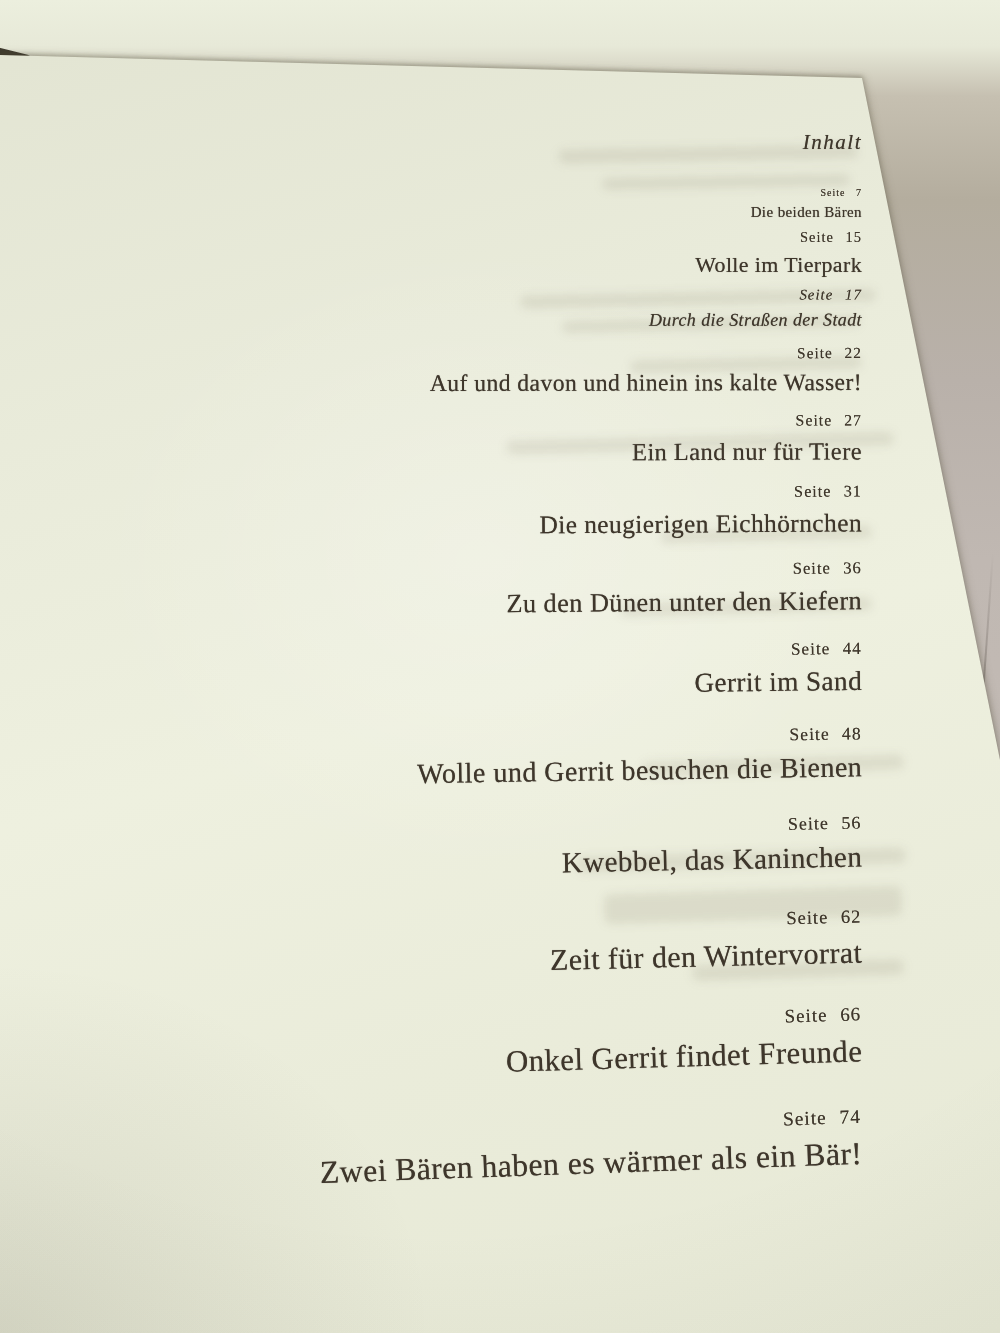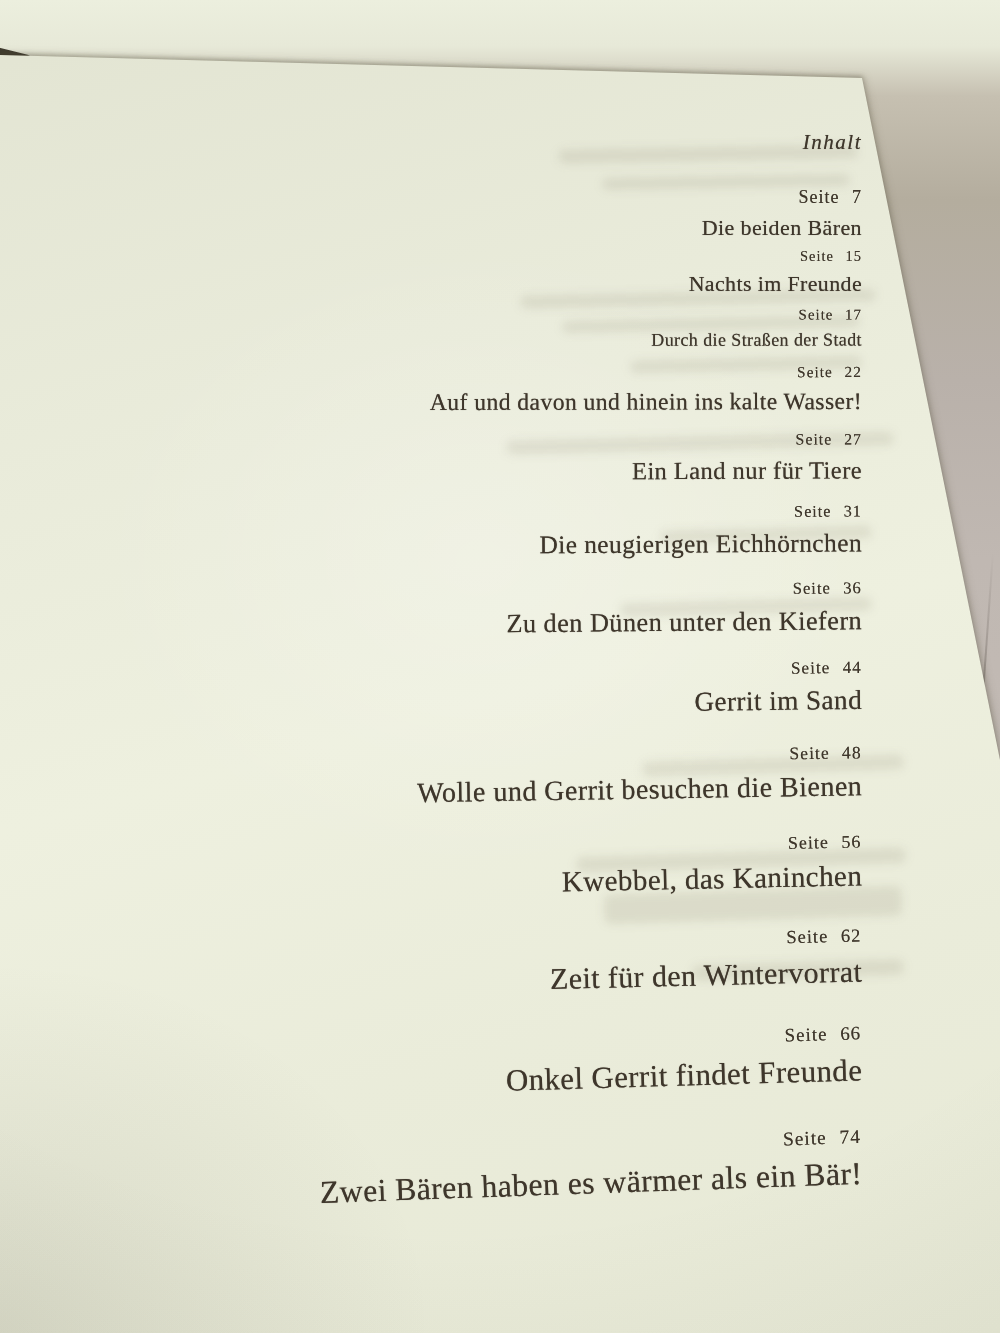--- a/index.html
+++ b/index.html
@@ -102,28 +102,28 @@
         <span></span>
         <span></span>
         <span></span>
         <span></span>
       </div>
 
       <div class="toc">
         <h1 class="heading">Inhalt</h1>
         <div>
             <div class="entry" style="margin-top: 0px; transform: rotate(0deg);">
-    <div class="plabel" style="font-size: 18px;">Seite 7</div>
-    <div class="etitle" style="font-size: 22px;">Die beiden Bären</div>
+    <div class="plabel" style="font-size: 10px;">Seite 7</div>
+    <div class="etitle" style="font-size: 15px;">Die beiden Bären</div>
   </div>
             <div class="entry" style="margin-top: 4.8px; transform: rotate(-0.01deg);">
     <div class="plabel" style="font-size: 14.45px;">Seite 15</div>
-    <div class="etitle" style="font-size: 21.9px;">Nachts im Freunde</div>
+    <div class="etitle" style="font-size: 21.9px;">Wolle im Tierpark</div>
   </div>
-            <div class="entry" style="margin-top: 7.6px; transform: rotate(-0.06deg);">
+            <div class="entry" style="margin-top: 7.6px; transform: rotate(-0.06deg); font-style: italic;">
     <div class="plabel" style="font-size: 14.9px;">Seite 17</div>
     <div class="etitle" style="font-size: 18px;">Durch die Straßen der Stadt</div>
   </div>
             <div class="entry" style="margin-top: 10.4px; transform: rotate(-0.13deg);">
     <div class="plabel" style="font-size: 15.35px;">Seite 22</div>
     <div class="etitle" style="font-size: 23.7px;">Auf und davon und hinein ins kalte Wasser!</div>
   </div>
             <div class="entry" style="margin-top: 13.2px; transform: rotate(-0.22deg);">
     <div class="plabel" style="font-size: 15.8px;">Seite 27</div>
     <div class="etitle" style="font-size: 24.6px;">Ein Land nur für Tiere</div>

